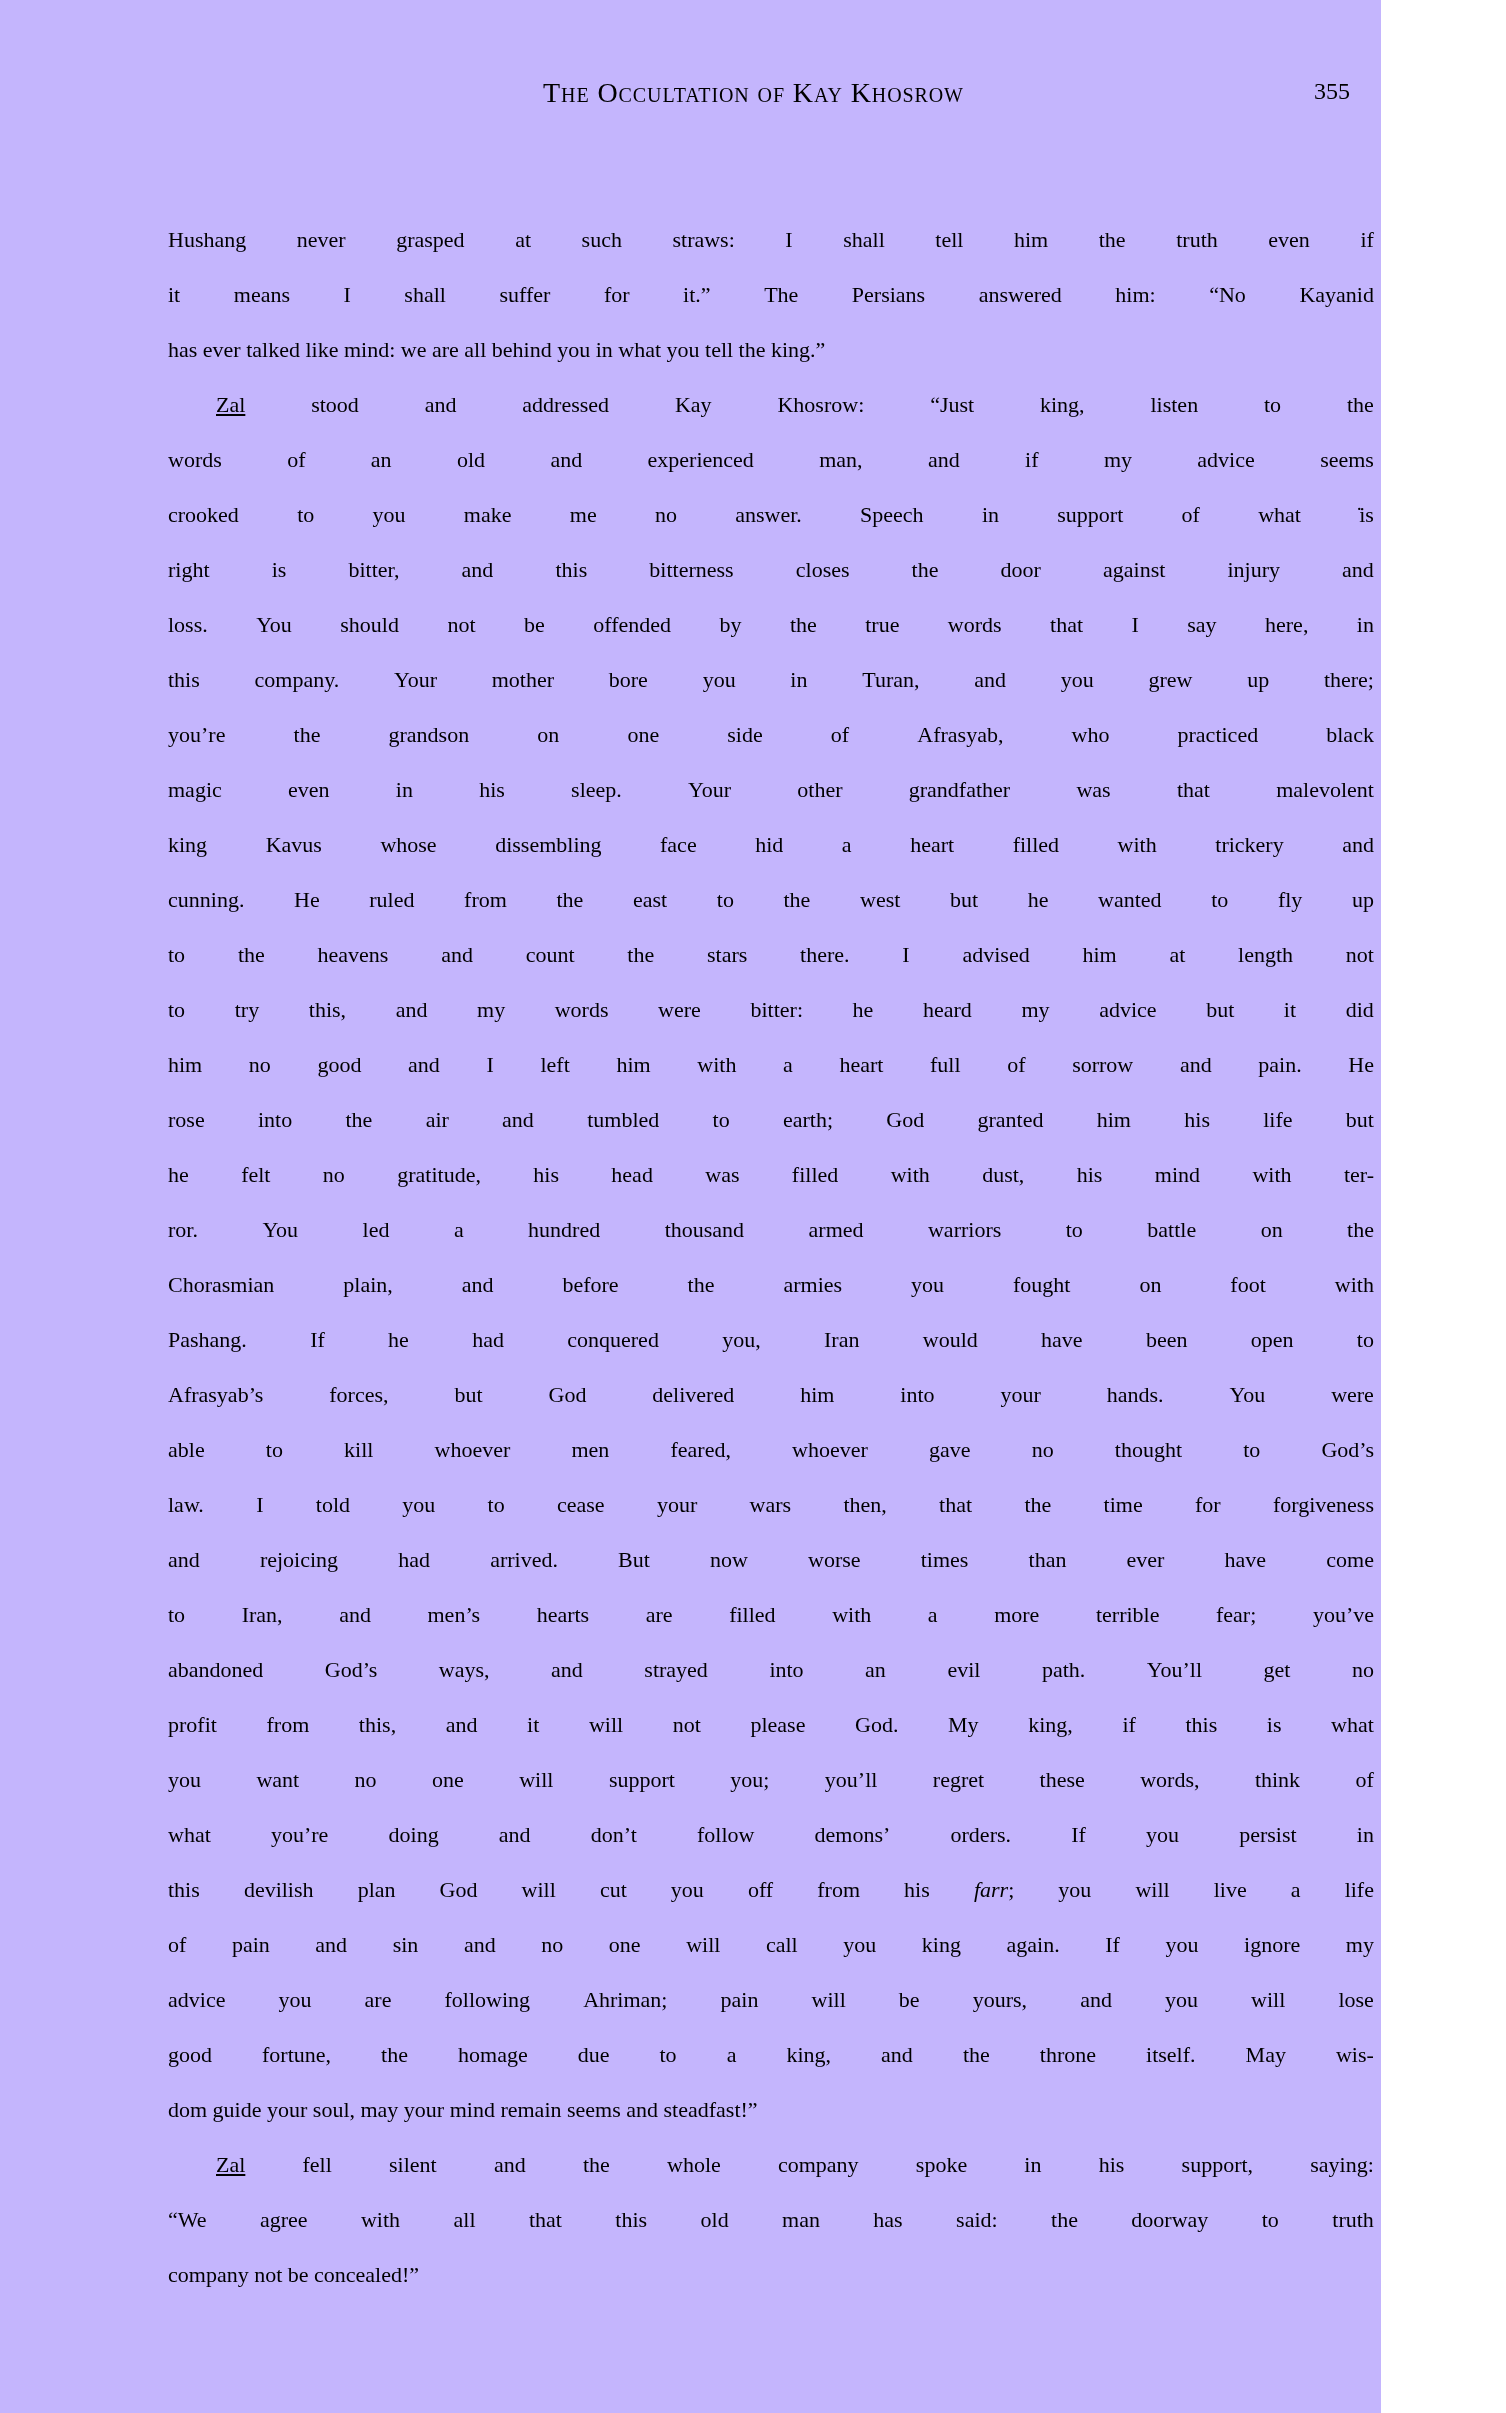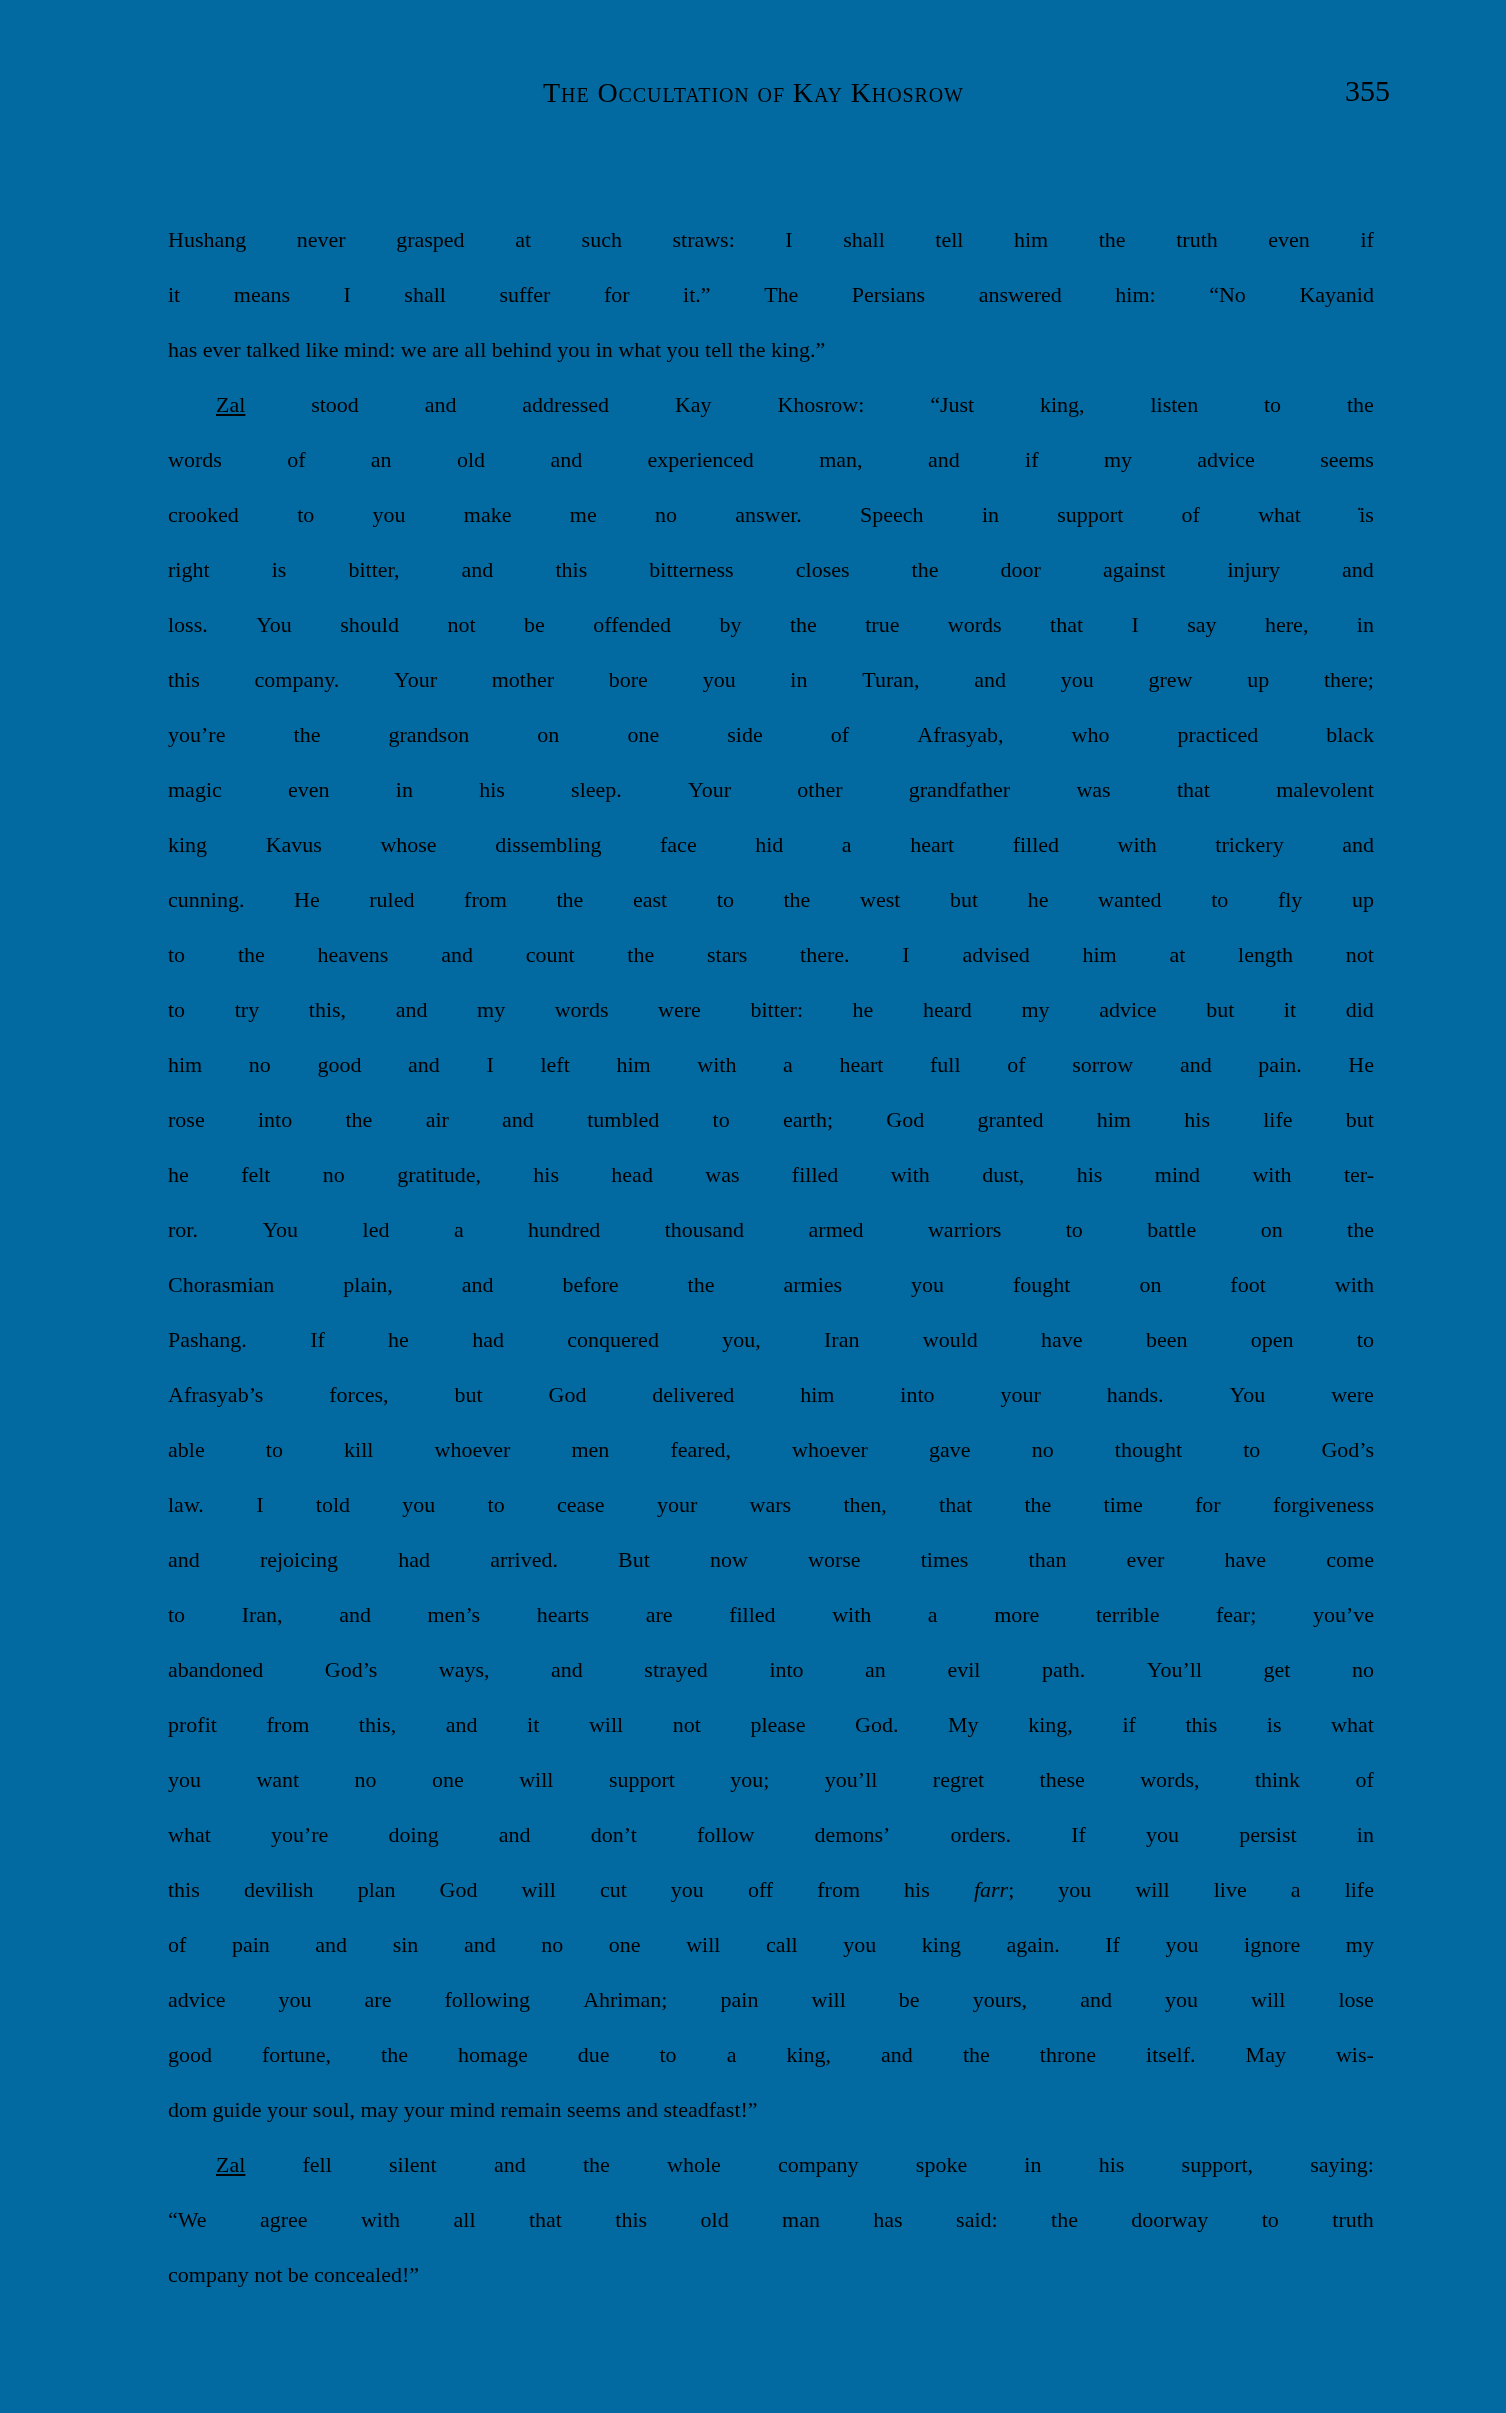--- a/index.html
+++ b/index.html
@@ -13,23 +13,23 @@
     font-family: "Liberation Serif", "DejaVu Serif", serif;
     color: #000000;
     position: relative;
     overflow: hidden;
   }
 
   .page {
     position: absolute;
     left: 0;
     top: 0;
-    width: 1506px;
+    width: 1381px;
     height: 2413px;
-    background: #0369a1;
+    background: #c4b5fd;
   }
 
   
   .running-head {
     position: absolute;
     left: 168px;
     top: 75px;
     width: 1171px;
     height: 47px;
   }
@@ -40,23 +40,23 @@
     width: 1171px;
     text-align: center;
     font-size: 28px;
     font-variant: small-caps;
     letter-spacing: 0.9px;
     line-height: 36px;
     white-space: nowrap;
   }
   .folio {
     position: absolute;
-    left: 1296px;
+    left: 1256px;
     top: 73px;
-    font-size: 30px;
+    font-size: 24px;
     line-height: 36px;
     text-align: right;
     width: 94px;
   }
 
   
   .textblock {
     position: absolute;
     left: 168px;
     top: 212px;

